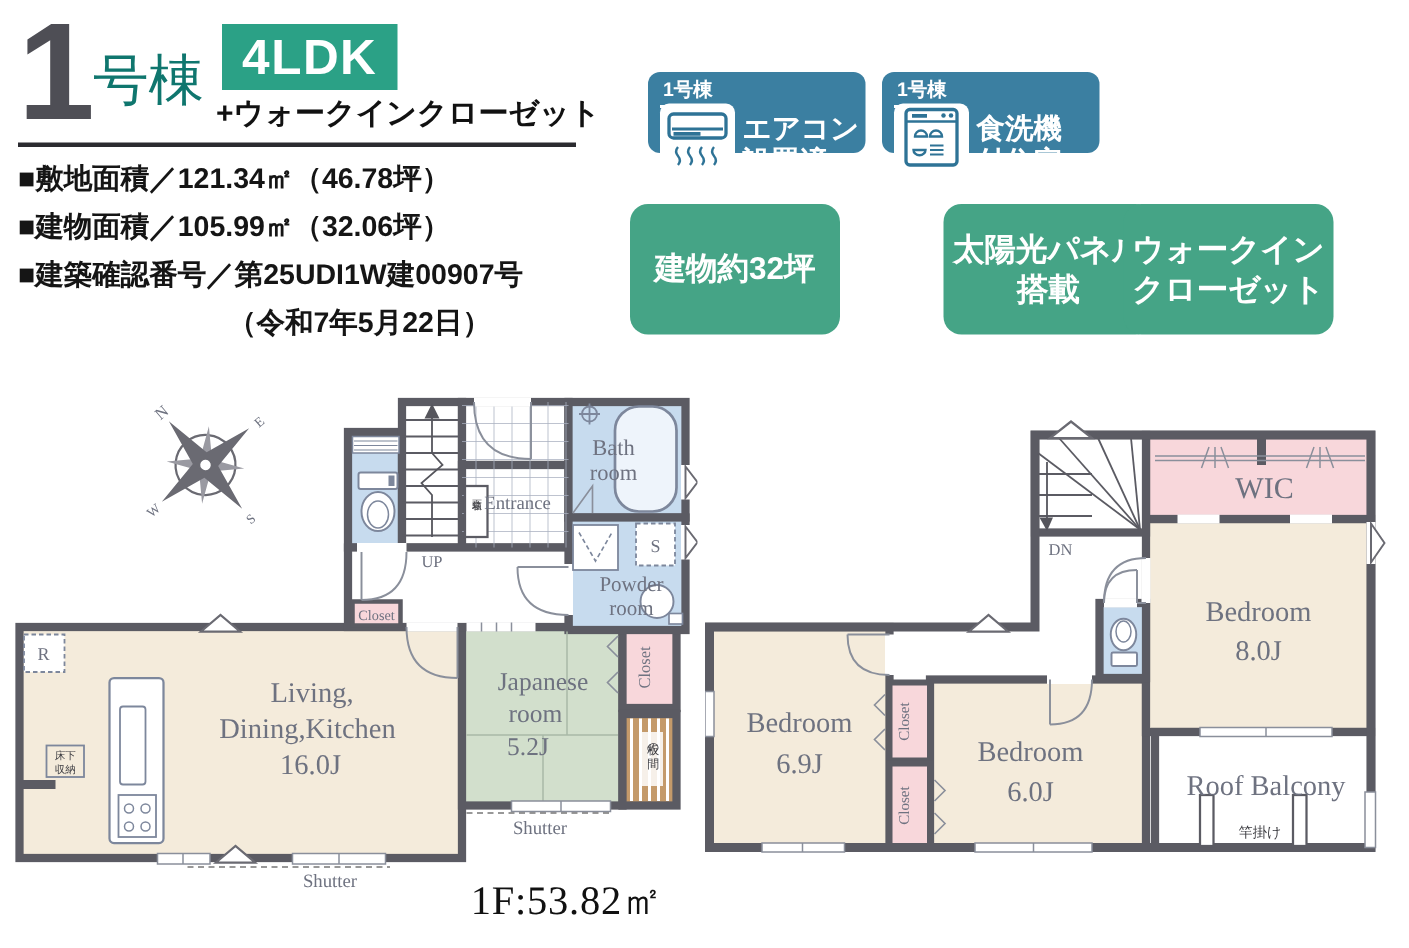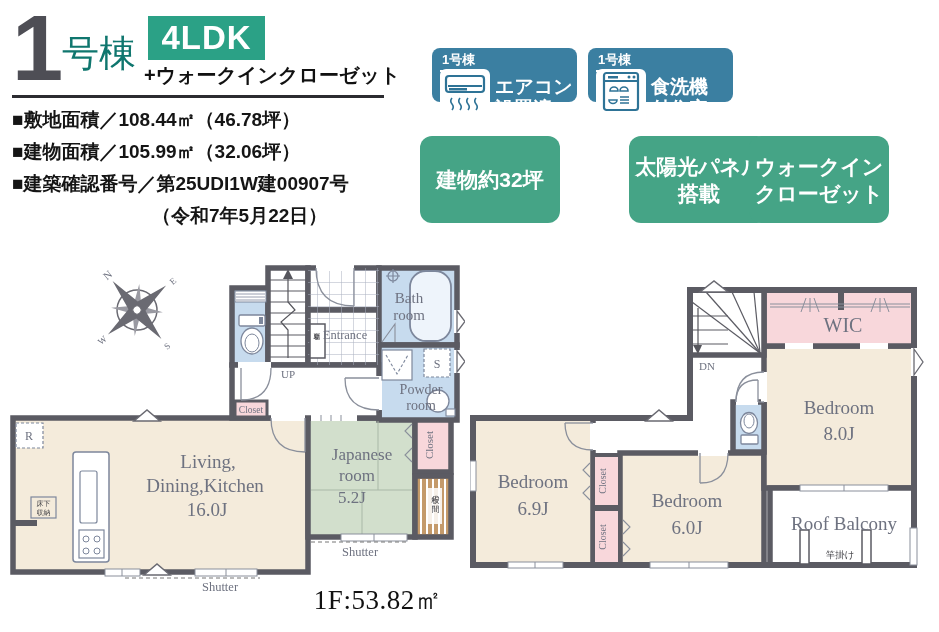--- a/index.html
+++ b/index.html
@@ -43,21 +43,21 @@
 <body>
 
 <div class="canvas">
 
   <div class="big-no">1</div>
   <div class="big-no-suffix">号棟</div>
   <div class="plan-badge">4LDK</div>
   <div class="plan-note">+ウォークインクローゼット</div>
   <div class="header-divider"></div>
   <div class="spec-lines">
-    <div class="spec-line">■敷地面積／108.44㎡（46.78坪）</div>
+    <div class="spec-line">■敷地面積／121.34㎡（46.78坪）</div>
     <div class="spec-line">■建物面積／105.99㎡（32.06坪）</div>
     <div class="spec-line">■建築確認番号／第25UDI1W建00907号</div>
     <div class="spec-line indent">（令和7年5月22日）</div>
   </div>
 
   <div class="badge-blue" style="left:432px; top:48px;">
     <div class="unit">1号棟</div>
     <div class="icon-box">
       <svg width="50" height="45" viewBox="0 0 50 45">
         <rect x="6" y="7" width="38" height="16" rx="3" fill="none" stroke="#2e7396" stroke-width="2.2"></rect>

